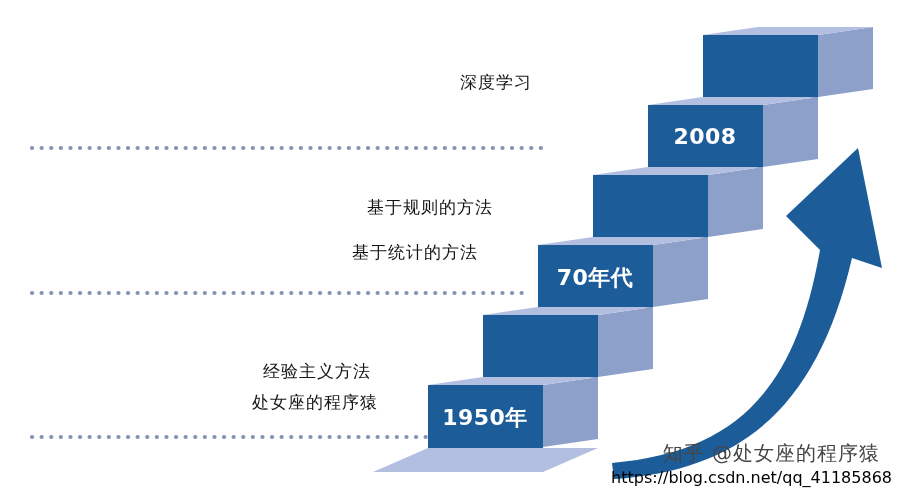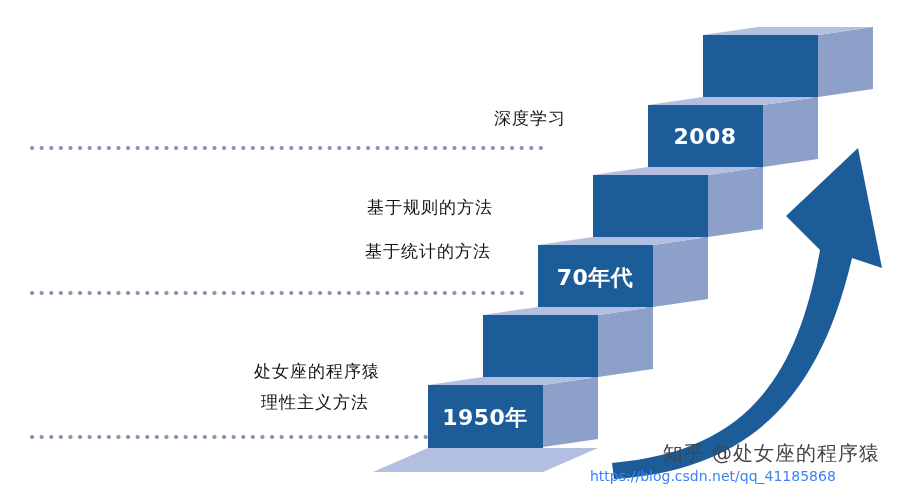--- a/index.html
+++ b/index.html
@@ -31,23 +31,23 @@
     left:580px;top:440px;width:300px;
     text-align:right;
     font-size:20px;
     color:#454545;
     white-space:nowrap;
     letter-spacing:1px;
   }
   .wm-url{
     position:absolute;
     left:590px;top:468px;width:302px;
-    text-align:left;
-    font-size:14px;
-    color:#3b82f6;
+    text-align:right;
+    font-size:16px;
+    color:#000000;
     white-space:nowrap;
   }
 </style>
 </head>
 <body>
 
 <div class="stage">
 
   <svg width="900" height="500" viewBox="0 0 900 500">
 
@@ -91,24 +91,24 @@
              L 786 216
              L 820 250
              C 796 388, 738 452, 612 463
              Z" fill="#1b5c99"></path>
 
     <text x="485" y="425" text-anchor="middle" class="step-label">1950年</text>
     <text x="595" y="285" text-anchor="middle" class="step-label">70年代</text>
     <text x="705" y="144" text-anchor="middle" class="step-label">2008</text>
   </svg>
 
-  <div class="topic" style="left:460px;top:74px;width:140px;margin-top:36px;">深度学习</div>
+  <div class="topic" style="left:426px;top:74px;width:140px;">深度学习</div>
 
   <div class="topic" style="left:330px;top:199px;width:200px;">基于规则的方法</div>
-  <div class="topic" style="left:328px;top:244px;width:200px;font-family:Liberation Mono, monospace;">基于统计的方法</div>
+  <div class="topic" style="left:315px;top:244px;width:200px;">基于统计的方法</div>
 
-  <div class="topic" style="left:217px;top:363px;width:200px;">处女座的程序猿</div>
-  <div class="topic" style="left:215px;top:394px;width:200px;">理性主义方法</div>
+  <div class="topic" style="left:217px;top:363px;width:200px;">经验主义方法</div>
+  <div class="topic" style="left:215px;top:394px;width:200px;">处女座的程序猿</div>
 
   <div class="wm-main">知乎 @处女座的程序猿</div>
   <div class="wm-url">https://blog.csdn.net/qq_41185868</div>
 
 </div>
 
 </body></html>

